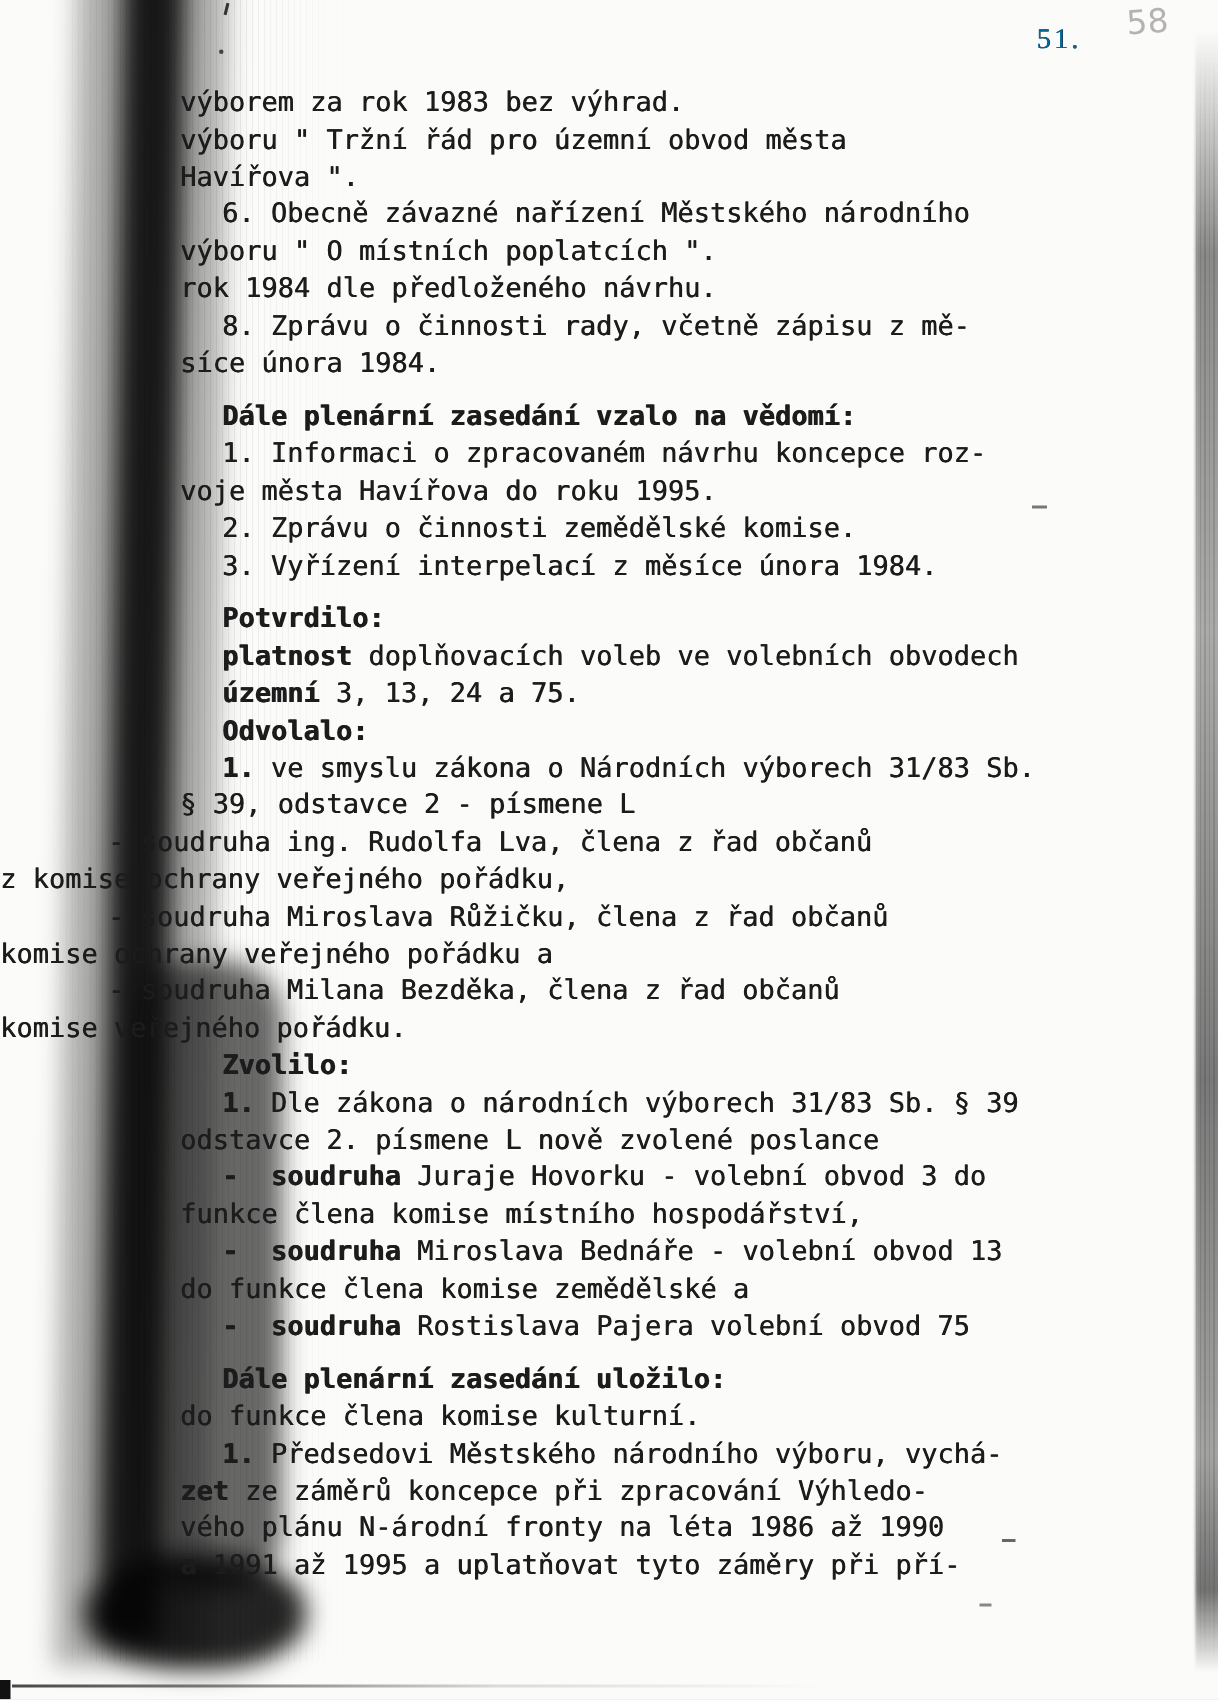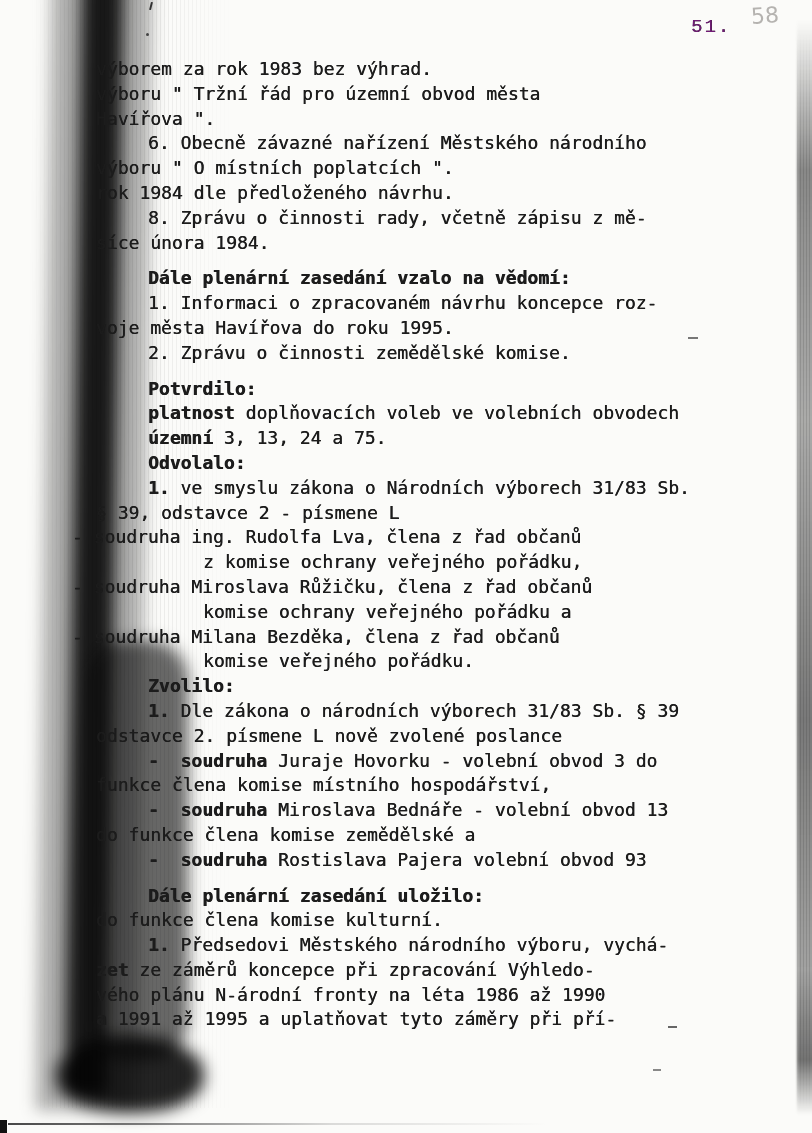--- a/index.html
+++ b/index.html
@@ -52,37 +52,37 @@
 
   
   .speck{position:absolute;background:#444;}
   .speck-tick{left:150px;top:2px;width:2px;height:8px;transform:rotate(14deg);background:#333;}
   .speck-dot{left:146px;top:33px;width:3px;height:3px;border-radius:50%;}
   .speck-underscore-1{left:688px;top:337px;width:10px;height:2px;background:#777;}
   .speck-underscore-2{left:668px;top:1026px;width:9px;height:2px;background:#666;}
   .speck-dash-1{left:653px;top:1069px;width:8px;height:2px;background:#888;}
 
   
-  .pnum-typed{position:absolute;left:691px;top:16px;font-size:19px;letter-spacing:2px;color:#701a75;
-    font-family:Liberation Mono, monospace;text-shadow:.3px 0 0 #222;}
+  .pnum-typed{position:absolute;left:691px;top:16px;font-size:19px;letter-spacing:2px;color:#0369a1;
+    font-family:Liberation Serif, serif;text-shadow:.3px 0 0 #222;}
   .pnum-pencil{position:absolute;left:751px;top:3px;font-size:22px;color:#b5b3b0;
     font-family:"DejaVu Sans","Liberation Sans",sans-serif;transform:rotate(-4deg);}
 
   
   .text-block{position:absolute;left:0;top:57px;right:0;}
   .line{
     height:24.8px;line-height:24.8px;font-size:18px;white-space:pre;
     text-shadow:.35px 0 0 currentColor;
   }
   .line .lead{font-weight:bold;text-shadow:.5px 0 0 currentColor;text-align:right;}
   .gap{margin-top:11px;}
   .ind0{margin-left:148px;}
-  .ind1{margin-left:96px;}
+  .ind1{margin-left:120px;}
   .ind2{margin-left:72px;}
-  .ind3{margin-left:203px;}
+  .ind3{}
 </style>
 </head>
 <body>
 
 <div class="page">
 
   <div class="blur-wrap">
     <div class="band-halo"></div>
     <div class="band-core"></div>
     <div class="band-lower"></div>
@@ -111,40 +111,41 @@
       <div class="line ind1"><span class="lead"></span><span>Havířova ".</span></div>
       <div class="line ind0"><span class="lead"></span><span>6. Obecně závazné nařízení Městského národního</span></div>
       <div class="line ind1"><span class="lead"></span><span>výboru " O místních poplatcích ".</span></div>
       <div class="line ind1"><span class="lead"></span><span>rok 1984 dle předloženého návrhu.</span></div>
       <div class="line ind0"><span class="lead"></span><span>8. Zprávu o činnosti rady, včetně zápisu z mě-</span></div>
       <div class="line ind1"><span class="lead"></span><span>síce února 1984.</span></div>
       <div class="line ind0 gap"><span class="lead">Dále plenární zasedání vzalo na vědomí:</span><span></span></div>
       <div class="line ind0"><span class="lead"></span><span>1. Informaci o zpracovaném návrhu koncepce roz-</span></div>
       <div class="line ind1"><span class="lead"></span><span>voje města Havířova do roku 1995.</span></div>
       <div class="line ind0"><span class="lead"></span><span>2. Zprávu o činnosti zemědělské komise.</span></div>
+      <div class="line ind0"><span class="lead"></span><span>3. Vyřízení interpelací z měsíce února 1984.</span></div>
       <div class="line ind0 gap"><span class="lead">Potvrdilo:</span><span></span></div>
       <div class="line ind0"><span class="lead">platnost</span><span> doplňovacích voleb ve volebních obvodech</span></div>
       <div class="line ind0"><span class="lead">územní</span><span> 3, 13, 24 a 75.</span></div>
       <div class="line ind0"><span class="lead">Odvolalo:</span><span></span></div>
       <div class="line ind0"><span class="lead">1.</span><span> ve smyslu zákona o Národních výborech 31/83 Sb.</span></div>
       <div class="line ind1"><span class="lead"></span><span>§ 39, odstavce 2 - písmene L</span></div>
       <div class="line ind2"><span class="lead"></span><span>- soudruha ing. Rudolfa Lva, člena z řad občanů</span></div>
       <div class="line ind3"><span class="lead"></span><span>z komise ochrany veřejného pořádku,</span></div>
       <div class="line ind2"><span class="lead"></span><span>- soudruha Miroslava Růžičku, člena z řad občanů</span></div>
       <div class="line ind3"><span class="lead"></span><span>komise ochrany veřejného pořádku a</span></div>
       <div class="line ind2"><span class="lead"></span><span>- soudruha Milana Bezděka, člena z řad občanů</span></div>
       <div class="line ind3"><span class="lead"></span><span>komise veřejného pořádku.</span></div>
       <div class="line ind0"><span class="lead">Zvolilo:</span><span></span></div>
       <div class="line ind0"><span class="lead">1.</span><span> Dle zákona o národních výborech 31/83 Sb. § 39</span></div>
       <div class="line ind1"><span class="lead"></span><span>odstavce 2. písmene L nově zvolené poslance</span></div>
       <div class="line ind0"><span class="lead">-  soudruha</span><span> Juraje Hovorku - volební obvod 3 do</span></div>
       <div class="line ind1"><span class="lead"></span><span>funkce člena komise místního hospodářství,</span></div>
       <div class="line ind0"><span class="lead">-  soudruha</span><span> Miroslava Bednáře - volební obvod 13</span></div>
       <div class="line ind1"><span class="lead"></span><span>do funkce člena komise zemědělské a</span></div>
-      <div class="line ind0"><span class="lead">-  soudruha</span><span> Rostislava Pajera volební obvod 93</span></div>
+      <div class="line ind0"><span class="lead">-  soudruha</span><span> Rostislava Pajera volební obvod 75</span></div>
       <div class="line ind0 gap"><span class="lead">Dále plenární zasedání uložilo:</span><span></span></div>
       <div class="line ind1"><span class="lead"></span><span>do funkce člena komise kulturní.</span></div>
       <div class="line ind0"><span class="lead">1.</span><span> Předsedovi Městského národního výboru, vychá-</span></div>
       <div class="line ind1"><span class="lead">zet</span><span> ze záměrů koncepce při zpracování Výhledo-</span></div>
       <div class="line ind1"><span class="lead"></span><span>vého plánu N-árodní fronty na léta 1986 až 1990</span></div>
       <div class="line ind1"><span class="lead">a</span><span> 1991 až 1995 a uplatňovat tyto záměry při pří-</span></div>
     </div>
 
 </div>
 

